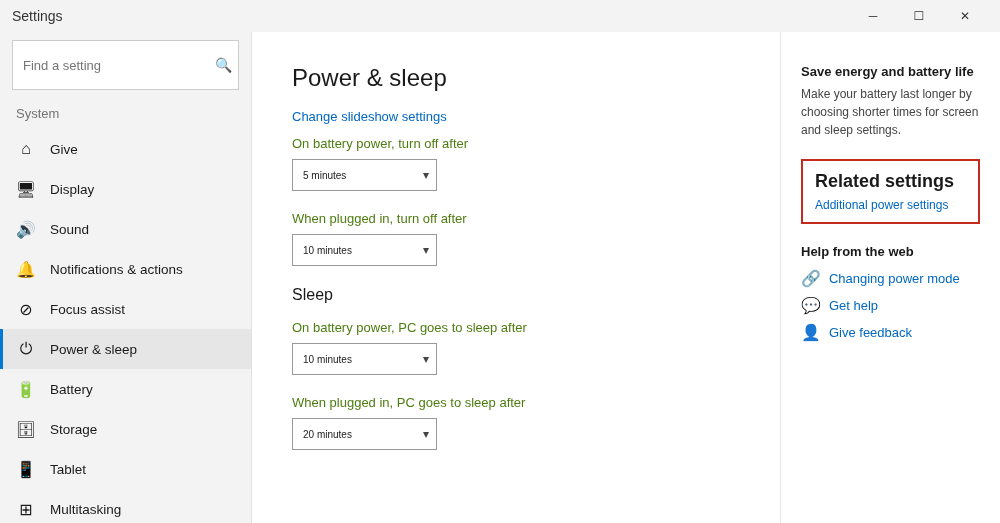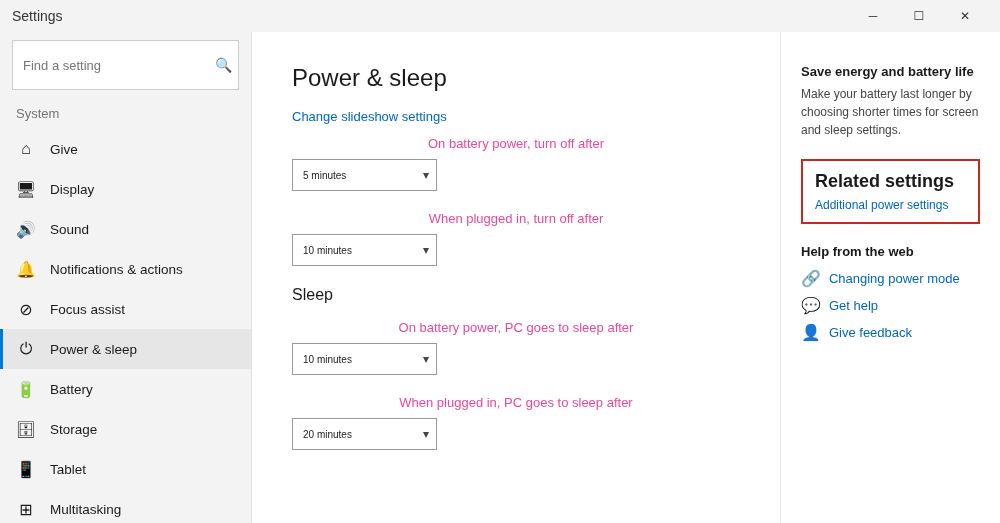--- a/index.html
+++ b/index.html
@@ -127,23 +127,22 @@
     }
 
     .section-title {
       font-size: 16px;
       font-weight: 400;
       margin-bottom: 16px;
       color: #1a1a1a;
     }
     .field-label {
       font-size: 13px;
-      color: #ec4899;
+      color: #4d7c0f;
       margin-bottom: 8px;
-      text-align: center;
     }
     .dropdown-wrapper {
       position: relative;
       display: inline-block;
       margin-bottom: 20px;
     }
     .dropdown {
       width: 145px;
       height: 32px;
       border: 1px solid #999;

